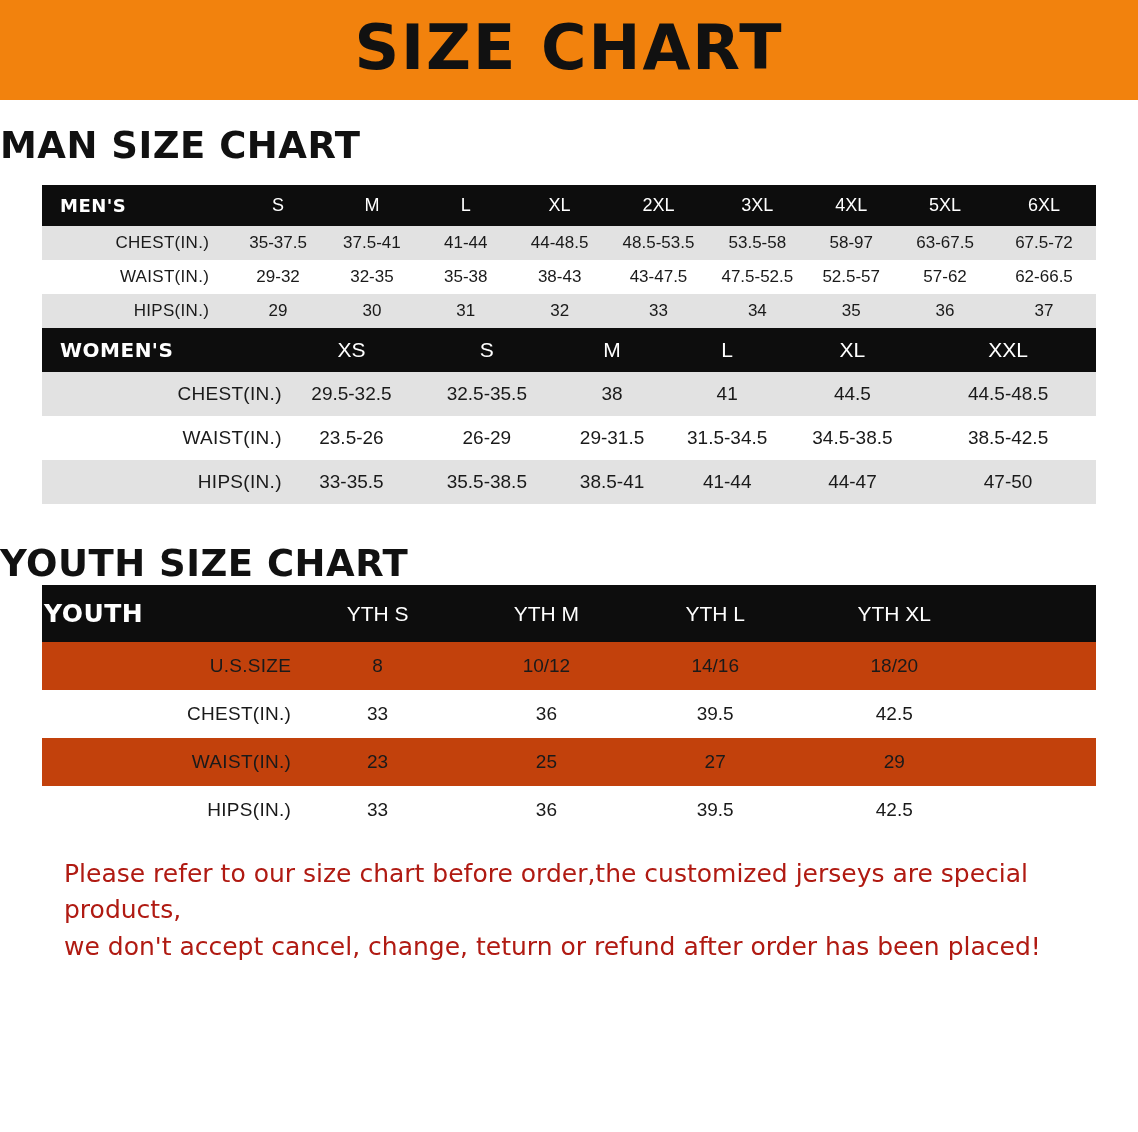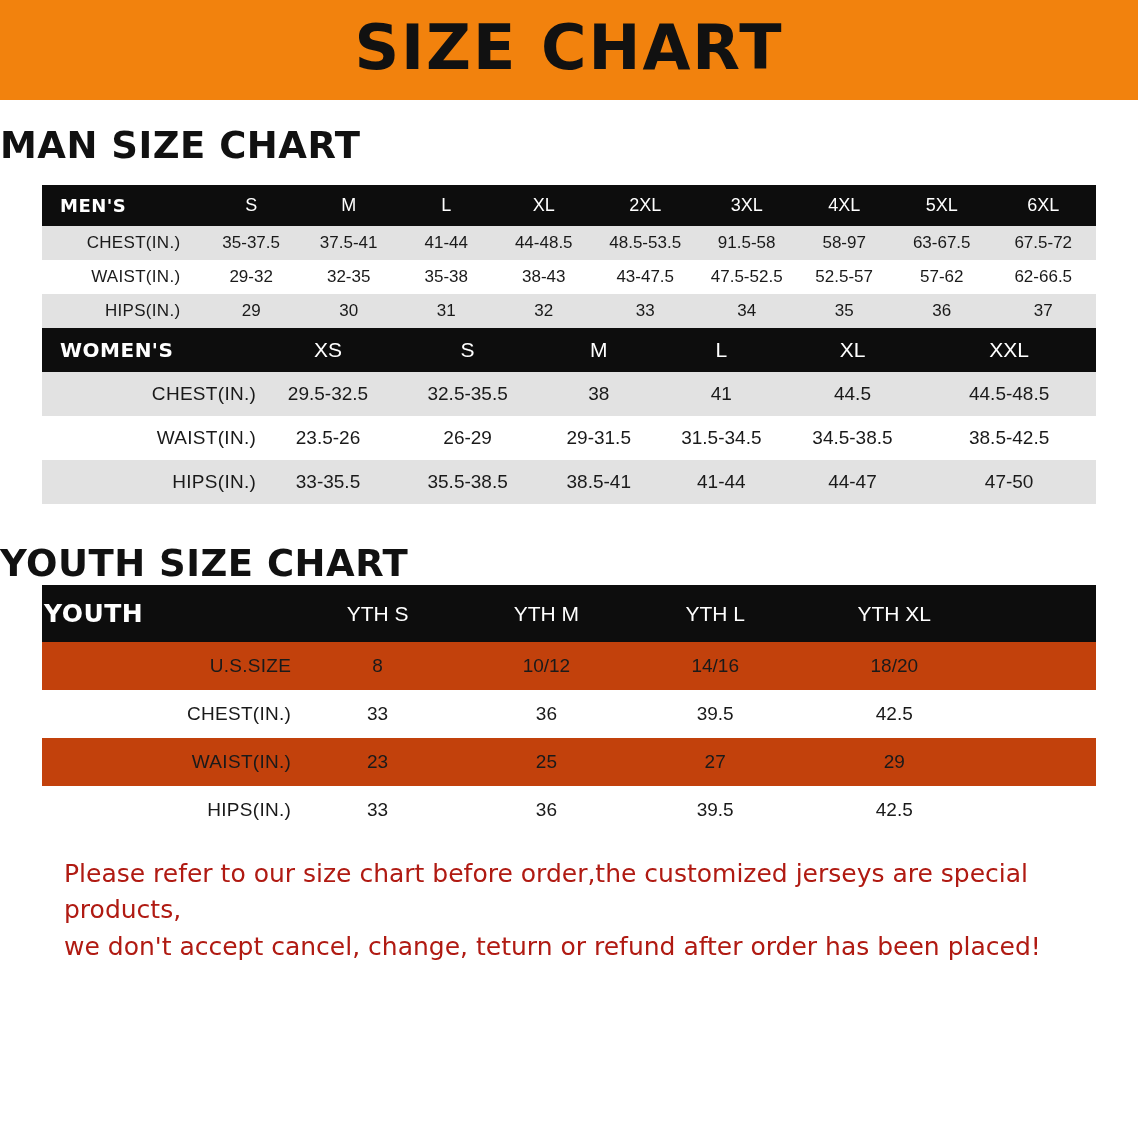--- a/index.html
+++ b/index.html
@@ -67,21 +67,21 @@
     color: #1a1a1a;
   }
   
   table.size thead tr {
     background: #0d0d0d;
   }
   table.size thead th {
     color: #ffffff;
     font-size: 19px;
     font-weight: normal;
-    padding: 10px 18px;
+    padding: 10px 2px;
   }
   table.size thead th.rowlabel {
     font-family: "DejaVu Sans", sans-serif;
     font-weight: bold;
     font-size: 23px;
     text-align: left;
     padding-left: 18px;
     letter-spacing: 0.5px;
   }
   table.size tbody td {
@@ -151,21 +151,21 @@
         </tr>
       </thead>
       <tbody>
         <tr class="shade-a">
           <td class="rowlabel">CHEST(IN.)</td>
           <td>35-37.5</td>
           <td>37.5-41</td>
           <td>41-44</td>
           <td>44-48.5</td>
           <td>48.5-53.5</td>
-          <td>91.5-58</td>
+          <td>53.5-58</td>
           <td>58-97</td>
           <td>63-67.5</td>
           <td>67.5-72</td>
         </tr>
         <tr class="shade-w">
           <td class="rowlabel">WAIST(IN.)</td>
           <td>29-32</td>
           <td>32-35</td>
           <td>35-38</td>
           <td>38-43</td>

